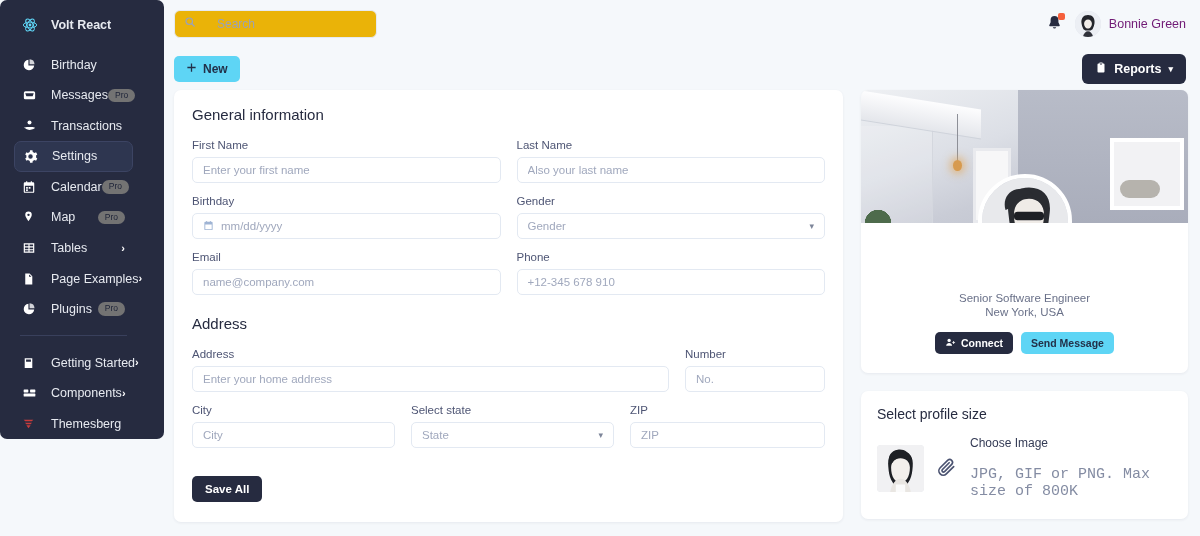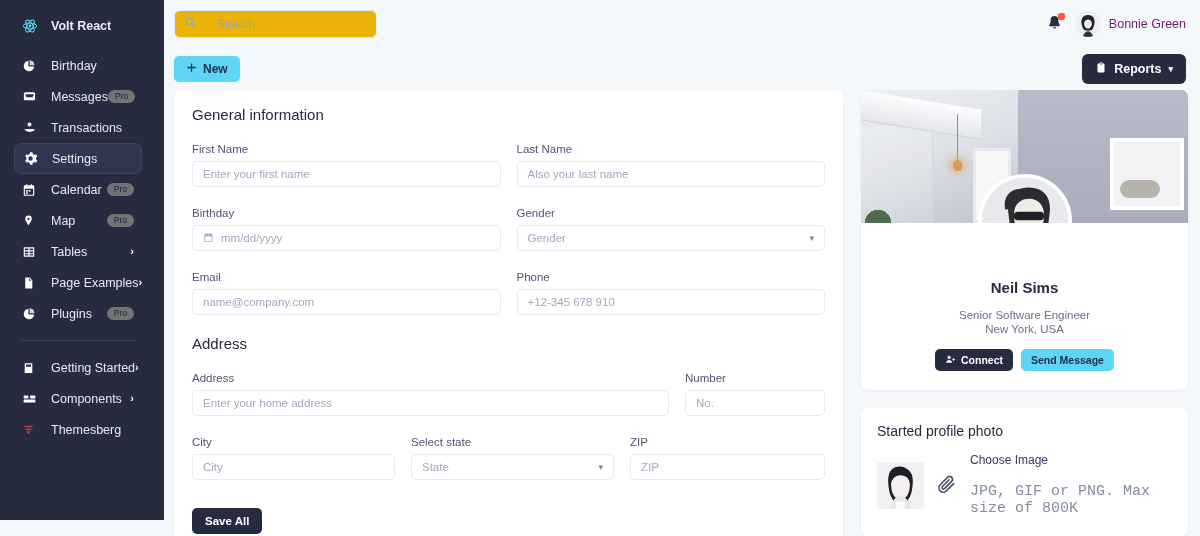--- a/index.html
+++ b/index.html
@@ -8,26 +8,27 @@
     font-family: "Liberation Sans", sans-serif;
     background: #f5f8fb;
     color: #262b40;
     font-size: 13px;
     display: flex;
   }
 
   
   .sidebar {
     width: 164px;
-    height: 520px;
+    height: 439px;
     background: #262b40;
     flex: 0 0 164px;
-    padding: 10px 8px 0 0;
+    padding: 10px 17px 0 0;
     display: flex;
     flex-direction: column;
+    border-radius: 7px;
   }
   .nav-item {
     display: flex;
     align-items: center;
     height: 31px;
     margin: 0 14px;
     padding: 0 8px;
     border-radius: 7px;
     color: #e7eaf0;
     font-size: 12.5px;
@@ -183,21 +184,21 @@
     box-shadow: 0 1px 3px rgba(38,43,64,0.07);
   }
   .card-form { padding: 16px 18px 20px 18px; }
   .section-title {
     font-size: 15px;
     color: #262b40;
     margin-bottom: 16px;
   }
   .section-title.second { margin-top: 20px; }
 
-  .form-row { display: flex; gap: 16px; margin-bottom: 12px; margin-top: 20px; }
+  .form-row { display: flex; gap: 16px; margin-bottom: 12px; }
   .fg { flex: 1; min-width: 0; }
   .fg-label {
     display: block;
     font-size: 11.5px;
     color: #4e5574;
     margin-bottom: 6px;
   }
   .ctrl {
     width: 100%;
     height: 26px;
@@ -624,41 +625,40 @@
               <rect width="100" height="100" fill="#e8e9ec"></rect>
               <path d="M50 10c16 0 24 11 22 27-.8 6-1 10-2 14-2 8-6 13-6 13l-4 6H40l-4-6s-4-5-6-13c-1-4-1.2-8-2-14C26 21 34 10 50 10z" fill="#2a2c31"></path>
               <path d="M50 22c10 0 16 7 16 17 0 6-1 11-3 15-2 5-7 8-13 8s-11-3-13-8c-2-4-3-9-3-15 0-10 6-17 16-17z" fill="#efebe7"></path>
               <rect x="34" y="36" width="32" height="9" rx="4" fill="#1d1f24"></rect>
               <path d="M30 100c3-16 10-24 20-24s17 8 20 24H30z" fill="#3a3d45"></path>
               <path d="M25 34c-3-10 2-20 12-22 8-2 14 1 18 6-10-2-20 4-24 11-2 3-4 5-6 5z" fill="#2a2c31"></path>
             </svg>
           </div>
         </div>
         <div class="profile-body">
-          <div class="p-name">Neil Sims</div>
           <div class="p-role">Senior Software Engineer</div>
           <div class="p-loc">New York, USA</div>
           <div class="p-actions">
             <button class="btn-connect">
               <span>
                 <svg width="11" height="11" viewBox="0 0 24 24" fill="#fff">
                     <circle cx="9" cy="7.5" r="3.6"></circle>
                     <path d="M2.5 19c.6-4 3.3-6 6.5-6s5.9 2 6.5 6H2.5z"></path>
                     <path d="M18 8.5h1.8v2.2H22v1.8h-2.2V15H18v-2.5h-2.2v-1.8H18V8.5z"></path>
                   </svg>
               </span>
               <span>Connect</span>
             </button>
             <button class="btn-message">Send Message</button>
           </div>
         </div>
       </div>
 
       <div class="card photo-card">
-        <div class="photo-title">Started profile photo</div>
+        <div class="photo-title">Select profile size</div>
         <div class="photo-row">
           <div class="thumb">
             <svg viewBox="0 0 50 50" width="47" height="47">
               <rect width="50" height="50" fill="#f1f1f3"></rect>
               <path d="M25 6c10 0 14 7 13 17-.5 6-1 10-3 14l-3 5H18l-3-5c-2-4-2.5-8-3-14C11 13 15 6 25 6z" fill="#1e2025"></path>
               <path d="M25 14c6 0 10 4 10 10 0 5-1 9-3 12-1.6 2.4-4 4-7 4s-5.4-1.6-7-4c-2-3-3-7-3-12 0-6 4-10 10-10z" fill="#f3efec"></path>
               <path d="M14 50c2-9 6-14 11-14s9 5 11 14H14z" fill="#e9e6e2"></path>
               <rect x="20" y="42" width="10" height="8" fill="#fbfbfb"></rect>
               <path d="M13 20c-2-8 2-14 9-15 7-1 12 3 13 8-6-3-14 0-18 5-1.4 1.8-3 2.6-4 2z" fill="#1e2025"></path>
             </svg>

